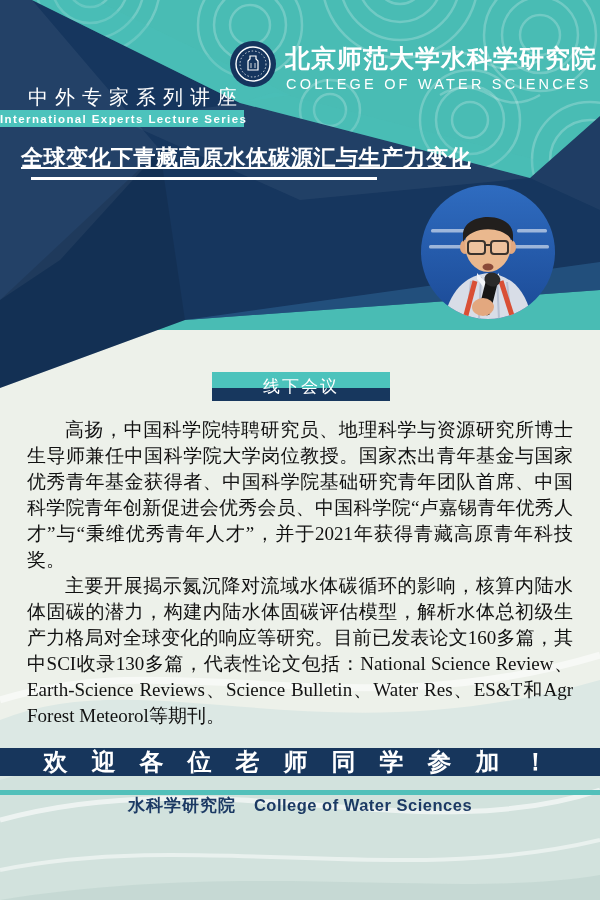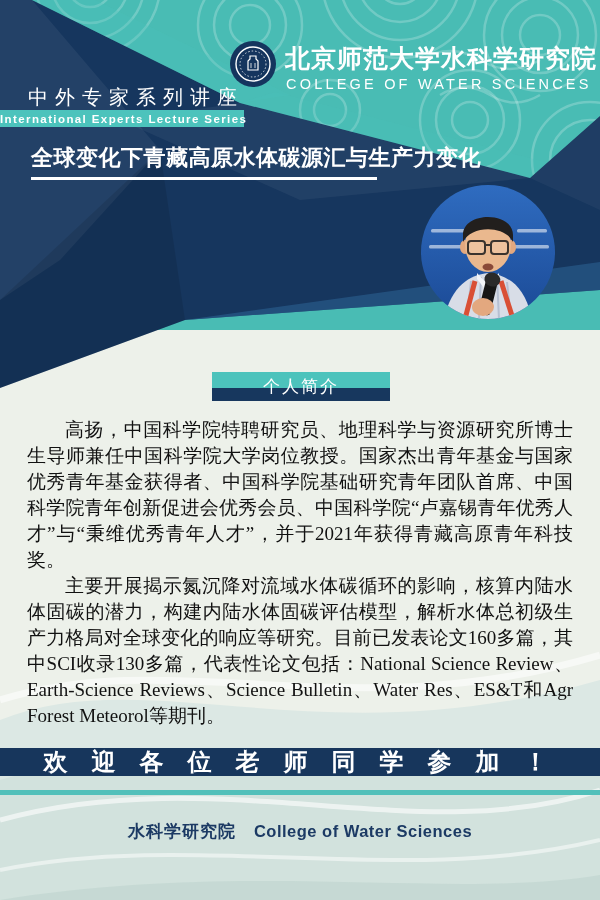--- a/index.html
+++ b/index.html
@@ -19,22 +19,22 @@
   .univ-cn { position:absolute; left:285px; top:42px; width:300px; color:#fff; font-size:25px;
              font-weight:bold; letter-spacing:1px; z-index:5; white-space:nowrap; }
   .univ-en { position:absolute; left:286px; top:76px; color:#fff; font-size:14.5px;
              letter-spacing:3.2px; z-index:5; white-space:nowrap; }
   .series-cn { position:absolute; left:28px; top:84px; color:#fff; font-size:20px;
                letter-spacing:7px; z-index:5; white-space:nowrap; }
   .series-band { position:absolute; left:0; top:110px; width:244px; height:17px; background:#4cc3bc;
                  z-index:5; display:flex; align-items:center; justify-content:flex-start; }
   .series-band span { color:#fff; font-size:11.5px; font-weight:bold; letter-spacing:1.4px; white-space:nowrap; }
 
-  .lecture-title { position:absolute; left:31px; top:143px; color:#fff; font-size:22px; font-weight:bold;
-                   font-family:"Liberation Serif", serif; letter-spacing:0.5px; z-index:5; white-space:nowrap; }
+  .lecture-title { position:absolute; left:21px; top:143px; color:#fff; font-size:22px; font-weight:bold;
+                   font-family:"Liberation Serif", serif; letter-spacing:0.5px; z-index:5; white-space:nowrap;text-decoration:underline; }
   .title-underline { position:absolute; left:31px; top:177px; width:346px; height:2.5px; background:#fff; z-index:5; }
 
   .details { position:absolute; left:33px; top:182px; z-index:5; color:#fff; font-size:20.5px;
              font-weight:bold; line-height:27px; white-space:nowrap; }
   .details .indent { padding-left:84px; }
 
   .photo { position:absolute; left:421px; top:185px; width:134px; height:134px; z-index:6; }
 
   
   .section-btn { position:absolute; left:212px; top:372px; width:178px; height:29px; z-index:5; }
@@ -47,21 +47,21 @@
          font-family:"Liberation Serif", serif; font-size:19px; line-height:26px; color:#111;
          text-align:justify; }
   .bio p { text-indent:2em; margin:0; }
 
   
   .welcome-band { position:absolute; left:0; top:748px; width:600px; height:28px; background:#17365c;
                   z-index:5; display:flex; align-items:center; justify-content:center; }
   .welcome-band span { color:#fff; font-family:"Liberation Serif", serif; font-weight:bold;
                        font-size:24px; letter-spacing:9px; white-space:nowrap; }
   .teal-divider { position:absolute; left:0; top:790px; width:600px; height:5px; background:#52c0ba; z-index:5; }
-  .footer-org { position:absolute; left:0; top:820px; width:600px; z-index:5; display:flex;
+  .footer-org { position:absolute; left:0; top:794px; width:600px; z-index:5; display:flex;
                 justify-content:center; align-items:baseline; gap:18px; color:#1c3a64; }
   .footer-org .cn { font-size:17px; font-weight:bold; letter-spacing:1px; }
   .footer-org .en { font-size:16.5px; font-weight:bold; letter-spacing:0.5px; }
 </style>
 </head>
 <body>
 
 <div class="poster">
 
   <svg class="teal-base" viewBox="0 0 600 330" preserveAspectRatio="none">
@@ -177,21 +177,21 @@
         <rect x="61" y="96" width="12" height="34" rx="3" fill="#161616"></rect>
         <ellipse cx="67" cy="94" rx="8" ry="7" fill="#2a2a2a"></ellipse>
       </g>
       <ellipse cx="62" cy="122" rx="11" ry="9" fill="#e3a87f"></ellipse>
     </g>
   </svg>
 
   <div class="section-btn">
     <div class="top"></div>
     <div class="bot"></div>
-    <div class="label">个人简介</div>
+    <div class="label">线下会议</div>
   </div>
 
   <div class="bio">
     <p>高扬，中国科学院特聘研究员、地理科学与资源研究所博士生导师兼任中国科学院大学岗位教授。国家杰出青年基金与国家优秀青年基金获得者、中国科学院基础研究青年团队首席、中国科学院青年创新促进会优秀会员、中国科学院“卢嘉锡青年优秀人才”与“秉维优秀青年人才”，并于2021年获得青藏高原青年科技奖。</p>
     <p>主要开展揭示氮沉降对流域水体碳循环的影响，核算内陆水体固碳的潜力，构建内陆水体固碳评估模型，解析水体总初级生产力格局对全球变化的响应等研究。目前已发表论文160多篇，其中SCI收录130多篇，代表性论文包括：National Science Review、Earth-Science Reviews、Science Bulletin、Water Res、ES&amp;T和Agr Forest Meteorol等期刊。</p>
   </div>
 
   <div class="welcome-band">
     <span>欢 迎 各 位 老 师 同 学 参 加 ！</span>
   </div>

